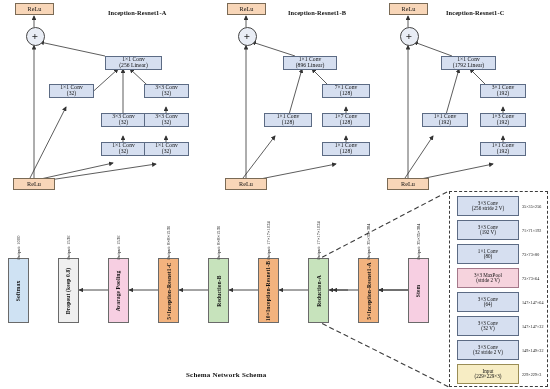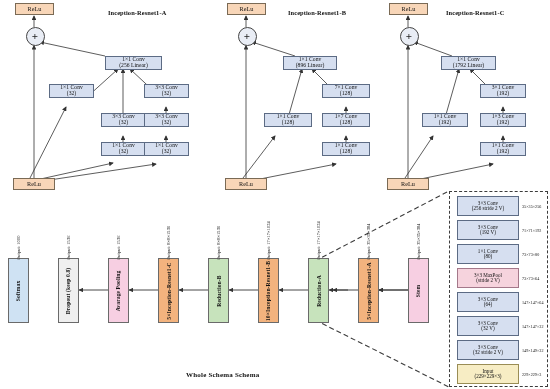--- a/index.html
+++ b/index.html
@@ -322,21 +322,21 @@
       <div class="outlabel" style="left: 371px; top: 255px;">Output: 35×35×384</div>
       <div class="schema-box" style="left: 408px; top: 258px; width: 21px; height: 65px; background: rgb(247, 207, 226);">
         <span class="vtext">Stem</span>
       </div>
       <div class="outlabel" style="left: 421px; top: 255px;">Output: 35×35×384</div>
       <div class="schema-box" style="left: 458px; top: 258px; width: 21px; height: 65px; background: rgb(247, 237, 196);">
         <span class="vtext">Input (229×229×3)</span>
       </div>
       <div class="outlabel" style="left: 471px; top: 255px;">229×229×3</div>
     </div>
-  <div class="schema-title" style="left:186px;top:371px;">Whole Schema Schema</div>
+  <div class="schema-title" style="left:186px;top:371px;">Schema Network Schema</div>
 
   <div id="stempanel">
       <div class="stembox conv" style="top: 4px;">
         <span>3×3 Conv</span>
         <span>(256 stride 2 V)</span>
       </div>
       <div class="stemdim" style="top: 12px;">35×35×256</div>
       <div class="stembox conv" style="top: 28px;">
         <span>3×3 Conv</span>
         <span>(192 V)</span>

